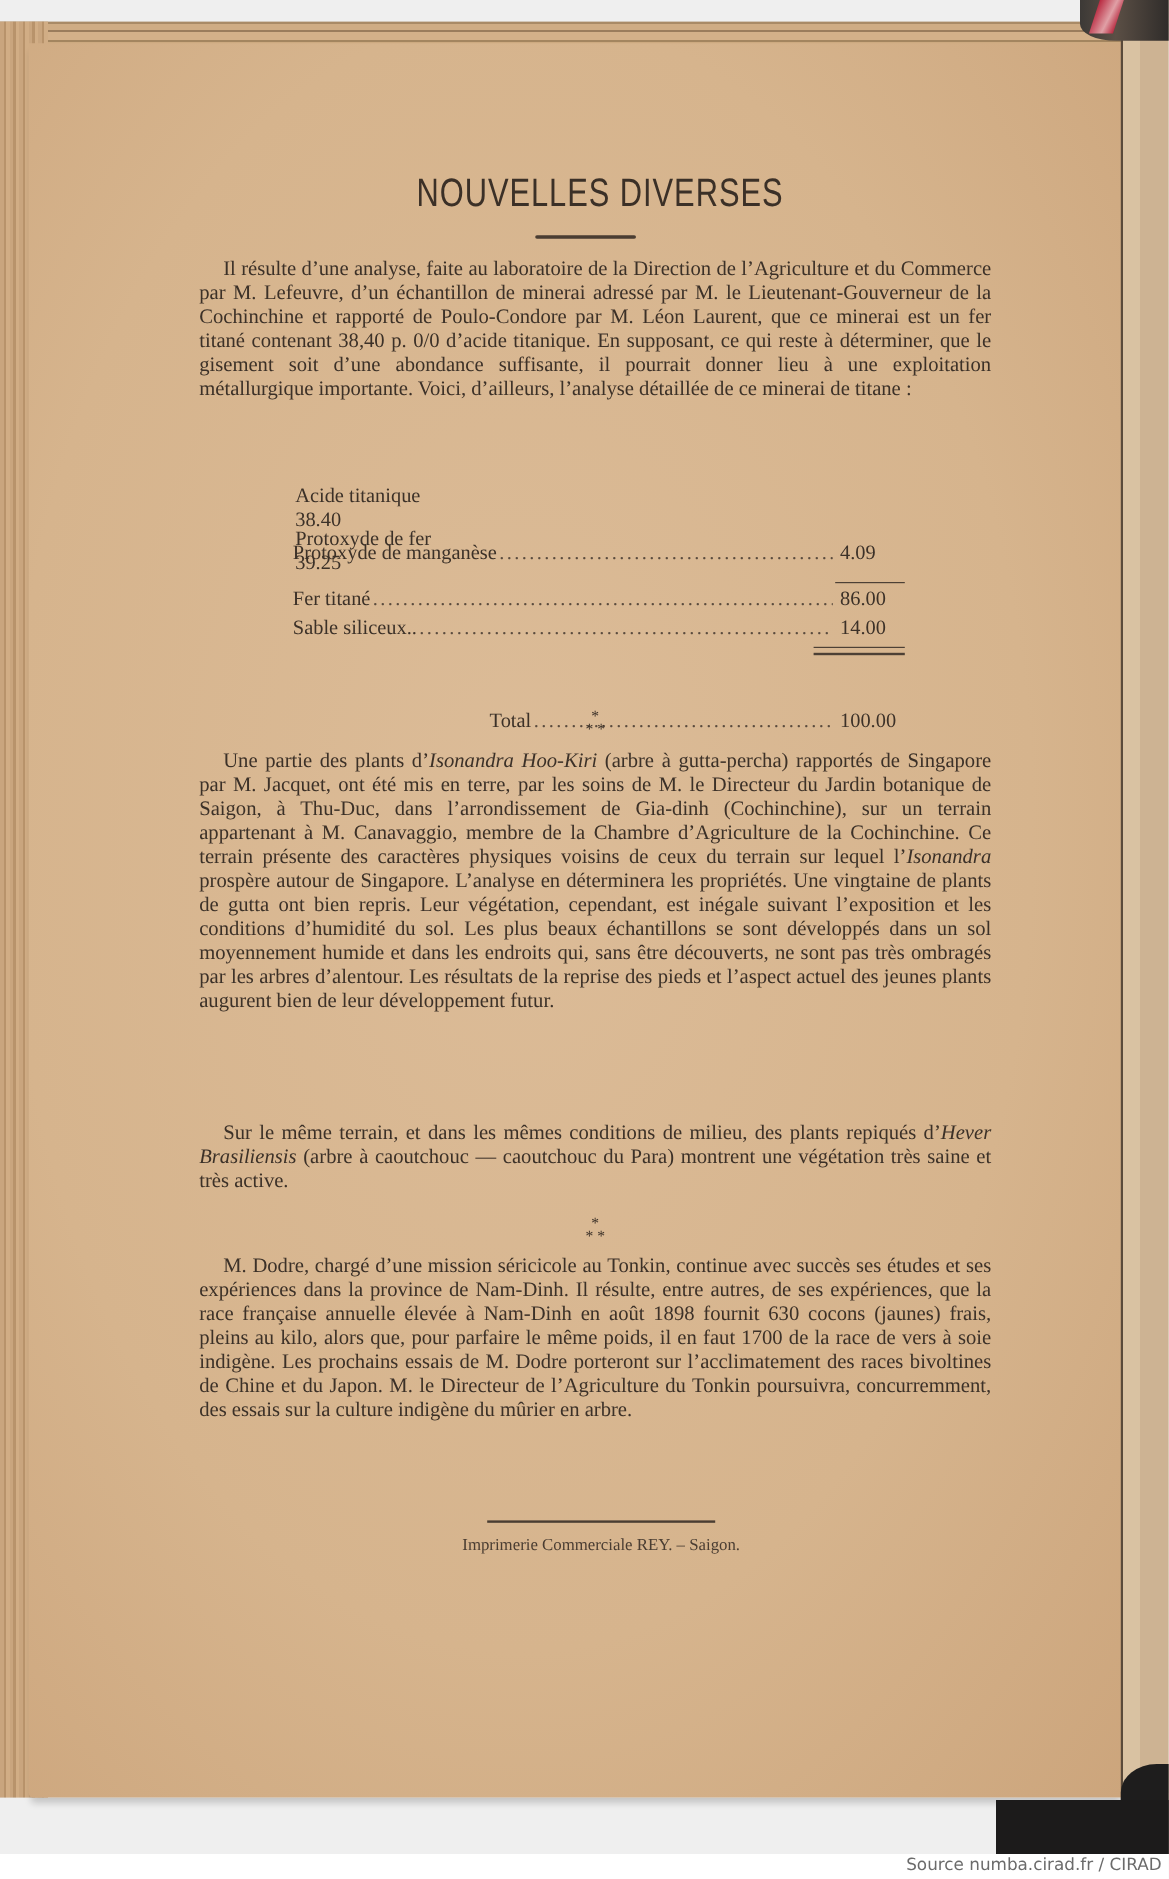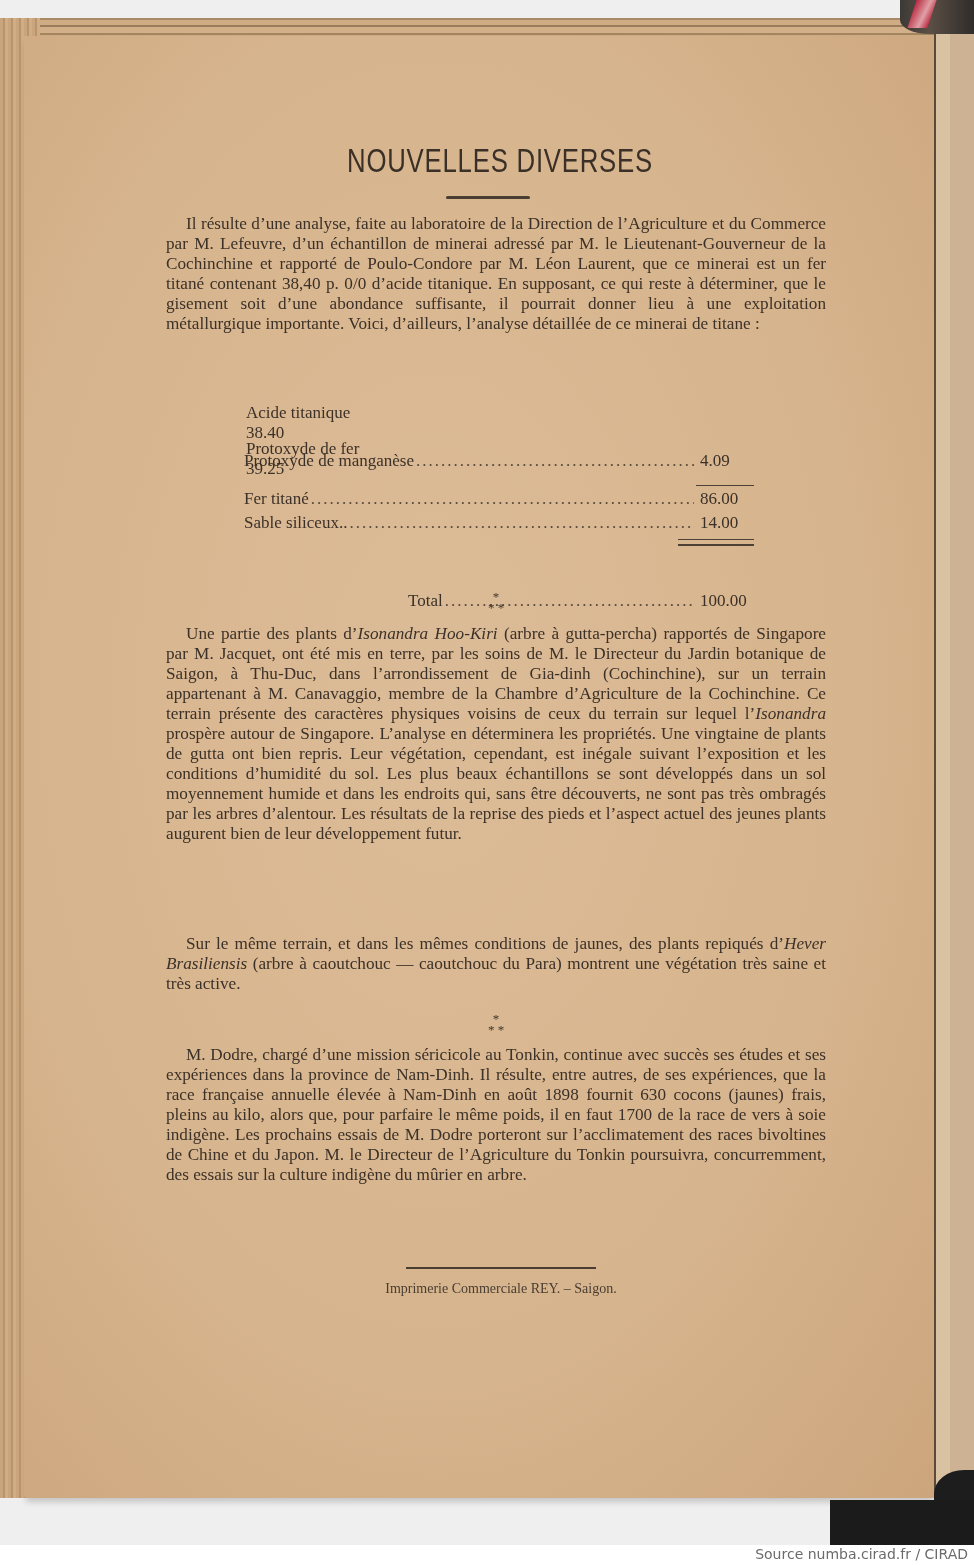--- a/index.html
+++ b/index.html
@@ -136,21 +136,21 @@
       <span class="lbl">Total</span>
       <span class="dots">........................................................................</span>
       <span class="val">100.00</span>
     </div>
   </div>
 
   <div class="stars" style="top:591px;">*<br>* *</div>
 
   <p class="para" style="top:624px;margin:0;"><span>Une partie des plants d’</span><i>Isonandra Hoo-Kiri</i><span> (arbre à gutta-percha) rapportés de Singapore par M. Jacquet, ont été mis en terre, par les soins de M. le Directeur du Jardin botanique de Saigon, à Thu-Duc, dans l’arrondissement de Gia-dinh (Cochinchine), sur un terrain appartenant à M. Canavaggio, membre de la Chambre d’Agriculture de la Cochinchine. Ce terrain présente des caractères physiques voisins de ceux du terrain sur lequel l’</span><i>Isonandra</i><span> prospère autour de Singapore. L’analyse en déterminera les propriétés. Une vingtaine de plants de gutta ont bien repris. Leur végétation, cependant, est inégale suivant l’exposition et les conditions d’humidité du sol. Les plus beaux échantillons se sont développés dans un sol moyennement humide et dans les endroits qui, sans être découverts, ne sont pas très ombragés par les arbres d’alentour. Les résultats de la reprise des pieds et l’aspect actuel des jeunes plants augurent bien de leur développement futur.</span></p>
 
-  <p class="para" style="top:934px;margin:0;"><span>Sur le même terrain, et dans les mêmes conditions de jaunes, des plants repiqués d’</span><i>Hever Brasiliensis</i><span> (arbre à caoutchouc — caoutchouc du Para) montrent une végétation très saine et très active.</span></p>
+  <p class="para" style="top:934px;margin:0;"><span>Sur le même terrain, et dans les mêmes conditions de milieu, des plants repiqués d’</span><i>Hever Brasiliensis</i><span> (arbre à caoutchouc — caoutchouc du Para) montrent une végétation très saine et très active.</span></p>
 
   <div class="stars" style="top:1013px;">*<br>* *</div>
 
   <p class="para" style="top:1045px;margin:0;">M. Dodre, chargé d’une mission séricicole au Tonkin, continue avec succès ses études et ses expériences dans la province de Nam-Dinh. Il résulte, entre autres, de ses expériences, que la race française annuelle élevée à Nam-Dinh en août 1898 fournit 630 cocons (jaunes) frais, pleins au kilo, alors que, pour parfaire le même poids, il en faut 1700 de la race de vers à soie indigène. Les prochains essais de M. Dodre porteront sur l’acclimatement des races bivoltines de Chine et du Japon. M. le Directeur de l’Agriculture du Tonkin poursuivra, concurremment, des essais sur la culture indigène du mûrier en arbre.</p>
 
   <div class="footer-rule"></div>
   <div class="footer">Imprimerie Commerciale REY. – Saigon.</div>
 </div>
 
 <div class="credit">Source numba.cirad.fr / CIRAD</div>

